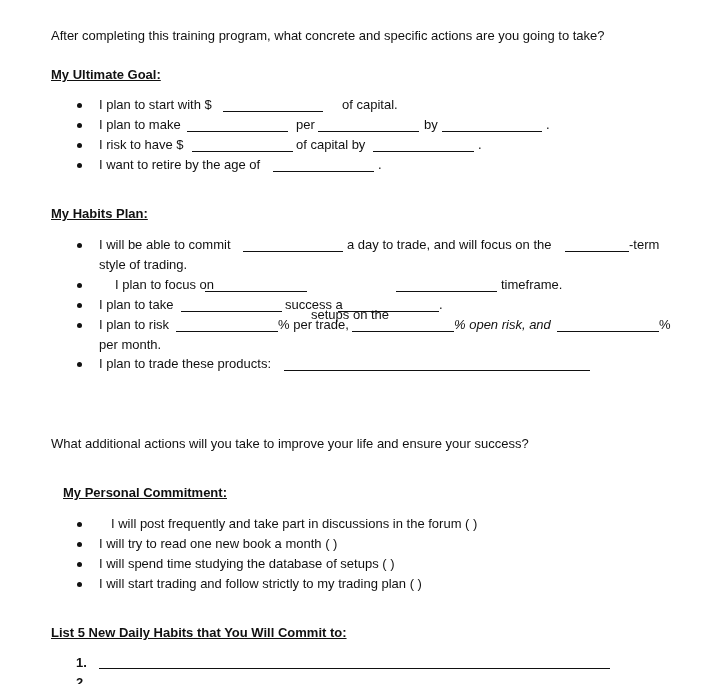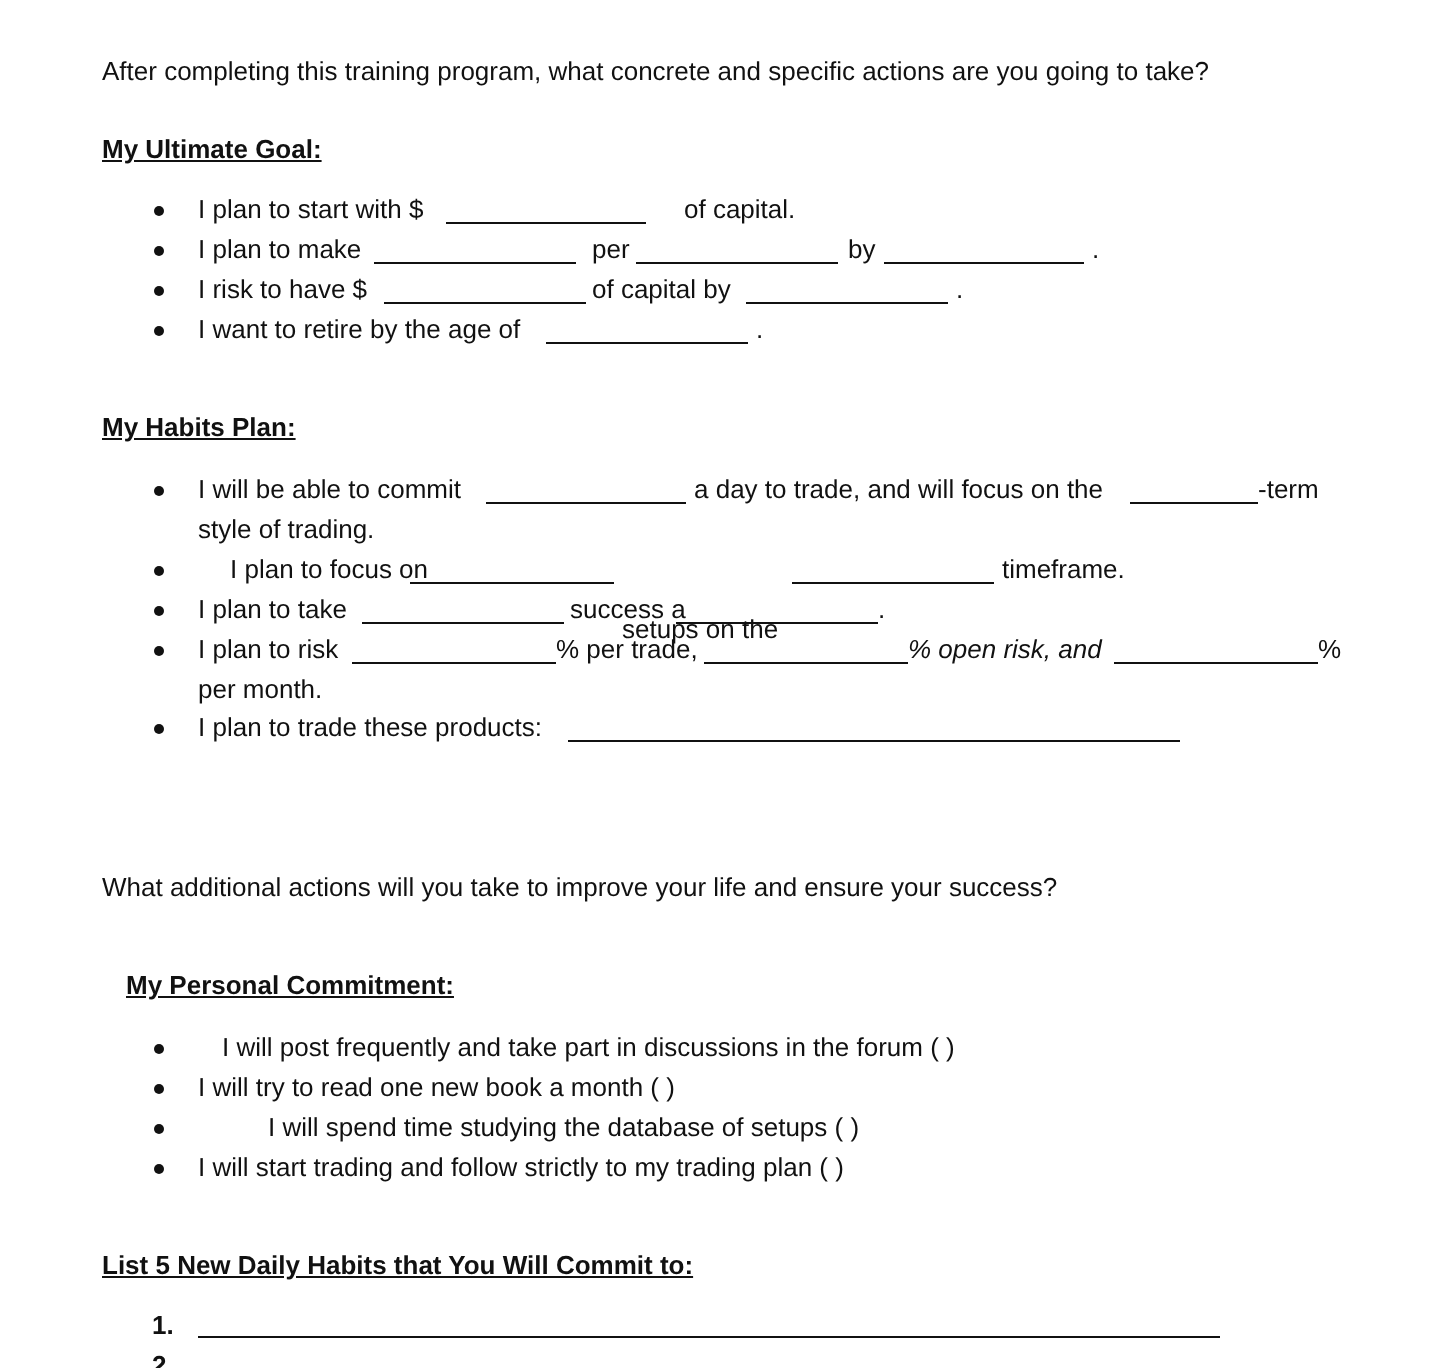--- a/index.html
+++ b/index.html
@@ -99,21 +99,21 @@
 <div class="t h" style="left:51px;top:485px;padding-left:12px;">My Personal Commitment:</div>
 
 <div>
   <div class="bullet" style="left:77px;top:522px;"></div>
   <div class="t" style="left:99px;top:516px;margin-left:12px;">I will post frequently and take part in discussions in the forum (    )</div>
 
   <div class="bullet" style="left:77px;top:542px;"></div>
   <div class="t" style="left:99px;top:536px;">I will try to read one new book a month (    )</div>
 
   <div class="bullet" style="left:77px;top:562px;"></div>
-  <div class="t" style="left:99px;top:556px;margin-left:35px;">I will spend time studying the database of setups (    )</div>
+  <div class="t" style="left:99px;top:556px;">I will spend time studying the database of setups (    )</div>
 
   <div class="bullet" style="left:77px;top:582px;"></div>
   <div class="t" style="left:99px;top:576px;">I will start trading and follow strictly to my trading plan (    )</div>
 </div>
 
 <div class="t h" style="left:51px;top:625px;">List 5 New Daily Habits that You Will Commit to:</div>
 
 <div>
   <div class="t num" style="left:76px;top:655px;">1.</div>
   <div class="blank" style="left:99px;top:668px;width:511px;border-bottom-width:1.5px;"></div>

